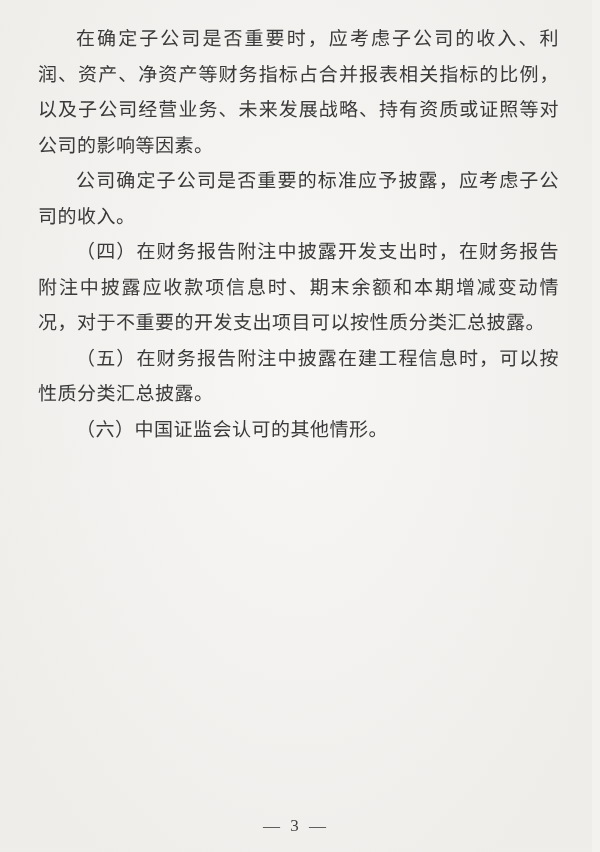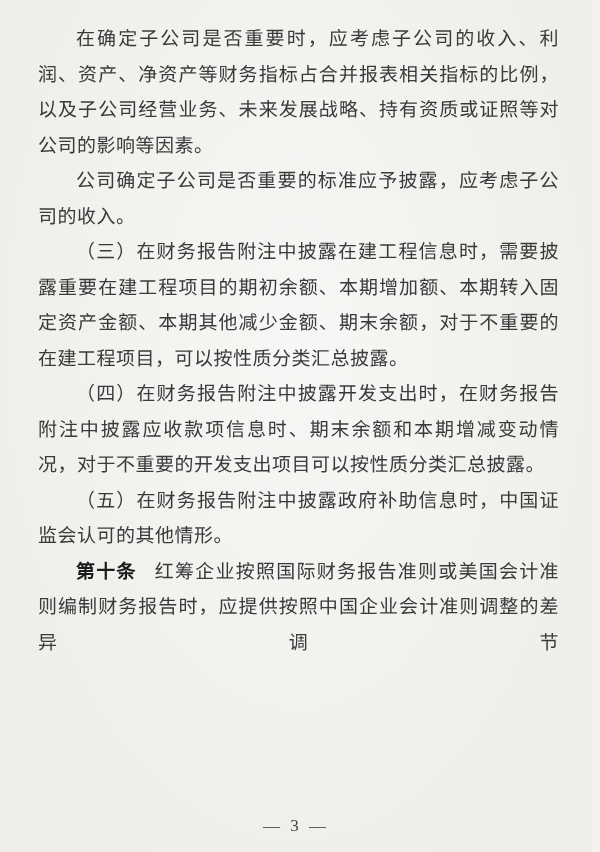--- a/index.html
+++ b/index.html
@@ -56,23 +56,20 @@
   }
 </style>
 </head>
 <body>
 
 <div class="page">
 
   <div class="doc-body">
     <p>在确定子公司是否重要时，应考虑子公司的收入、利润、资产、净资产等财务指标占合并报表相关指标的比例，以及子公司经营业务、未来发展战略、持有资质或证照等对公司的影响等因素。</p>
     <p>公司确定子公司是否重要的标准应予披露，应考虑子公司的收入。</p>
-    <p>（三）在财务报告附注中披露在建工程信息时，需要披露重要在建工程项目的期初余额、本期增加额、本期转入固定资产金额、本期其他减少金额、期末余额，对于不重要的在建工程项目，可以按性质分类汇总披露。</p>
     <p>（四）在财务报告附注中披露开发支出时，在财务报告附注中披露应收款项信息时、期末余额和本期增减变动情况，对于不重要的开发支出项目可以按性质分类汇总披露。</p>
-    <p>（五）在财务报告附注中披露政府补助信息时，中国证监会认可的其他情形。</p>
-    <p class="continues">
-      <span class="article-lead">第十条</span><span>红筹企业按照国际财务报告准则或美国会计准则编制财务报告时，应提供按照中国企业会计准则调整的差异调节</span>
-    </p>
+    <p>（五）在财务报告附注中披露在建工程信息时，可以按性质分类汇总披露。</p>
+    <p>（六）中国证监会认可的其他情形。</p>
   </div>
 
   <div class="page-number">— 3 —</div>
 
 </div>
 
 </body></html>

